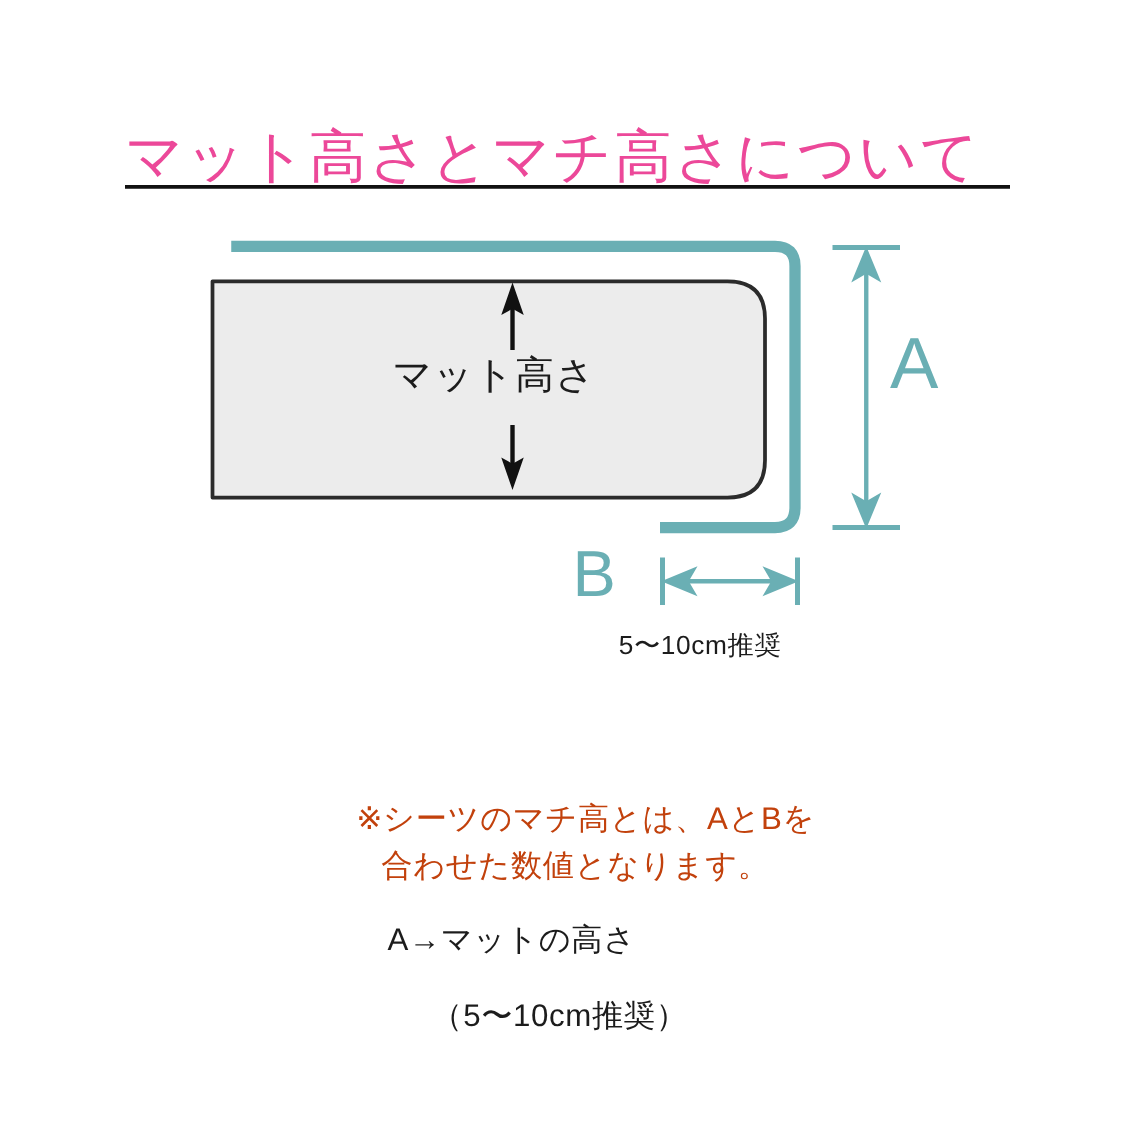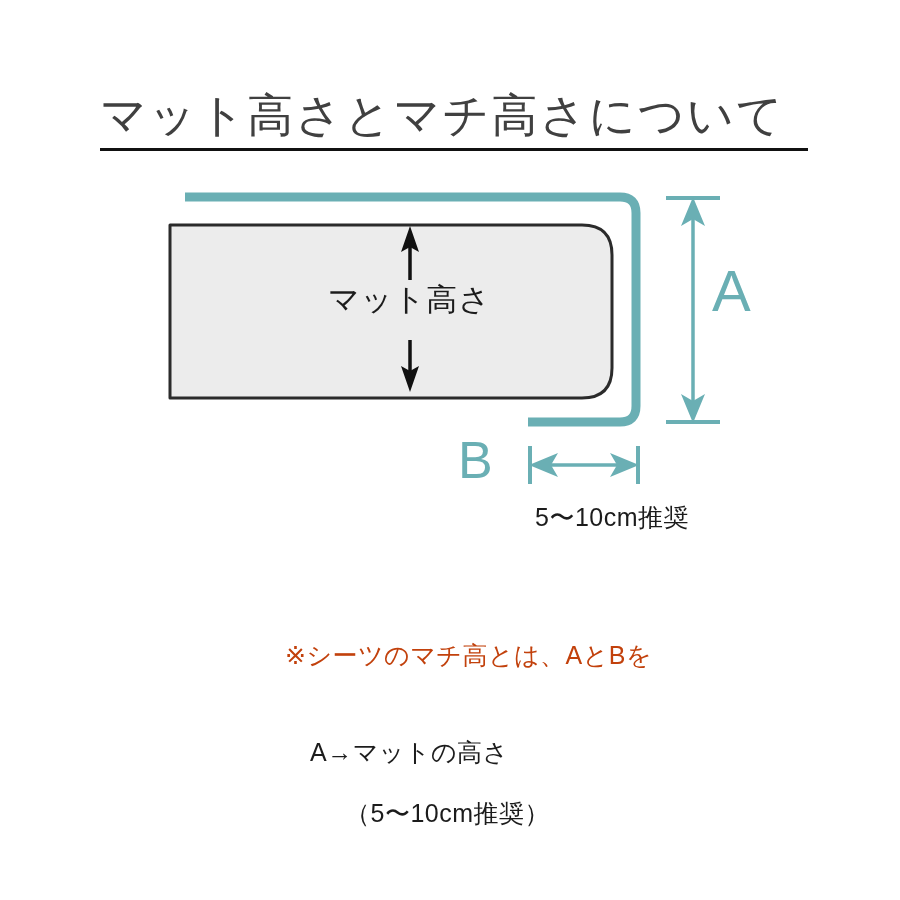--- a/index.html
+++ b/index.html
@@ -28,22 +28,23 @@
     position: absolute;
     left: 100px;
     top: 86px;
     width: 708px;
   }
   .title-text {
     font-size: 46px;
     line-height: 58px;
     letter-spacing: 2px;
     font-weight: 400;
-    color: #404040;
+    color: #ec4899;
     white-space: nowrap;
+    margin-top: 10px;
   }
   .title-rule {
     position: absolute;
     left: 0;
     top: 62px;
     width: 708px;
     height: 3px;
     background: #111111;
   }
 
@@ -56,21 +57,21 @@
     height: 900px;
   }
   .diagram svg { display: block; }
 
   
   .lbl {
     position: absolute;
     white-space: nowrap;
   }
   .mat-height-label {
-    left: 328px;
+    left: 314px;
     top: 283px;
     width: 160px;
     text-align: right;
     font-size: 31px;
     line-height: 34px;
     color: #1c1c1c;
     letter-spacing: 1px;
   }
   .dim-a-label {
     left: 712px;
@@ -84,25 +85,24 @@
     left: 458px;
     top: 434px;
     font-size: 52px;
     line-height: 52px;
     color: #6aafb4;
     font-weight: 400;
   }
   .rec-note {
     left: 495px;
     top: 503px;
-    font-size: 25px;
+    font-size: 21px;
     line-height: 28px;
     color: #1c1c1c;
     letter-spacing: 0.5px;
-    margin-left: 40px;
   }
 
   
   .notes {
     position: absolute;
     left: 0;
     top: 636px;
     width: 900px;
   }
   .note-para {
@@ -177,20 +177,21 @@
 
     <div class="lbl dim-b-label">B</div>
 
     <div class="lbl rec-note">5〜10cm推奨</div>
   </div>
 
   <div class="notes">
 
     <div class="note-para">
       <span class="l1">※シーツのマチ高とは、AとBを</span>
+      <span class="l2">合わせた数値となります。</span>
     </div>
 
     <div class="note-list">
       <span class="n1">A→マットの高さ</span>
       <span class="n3">（5〜10cm推奨）</span>
     </div>
 
   </div>
 
 </div>

